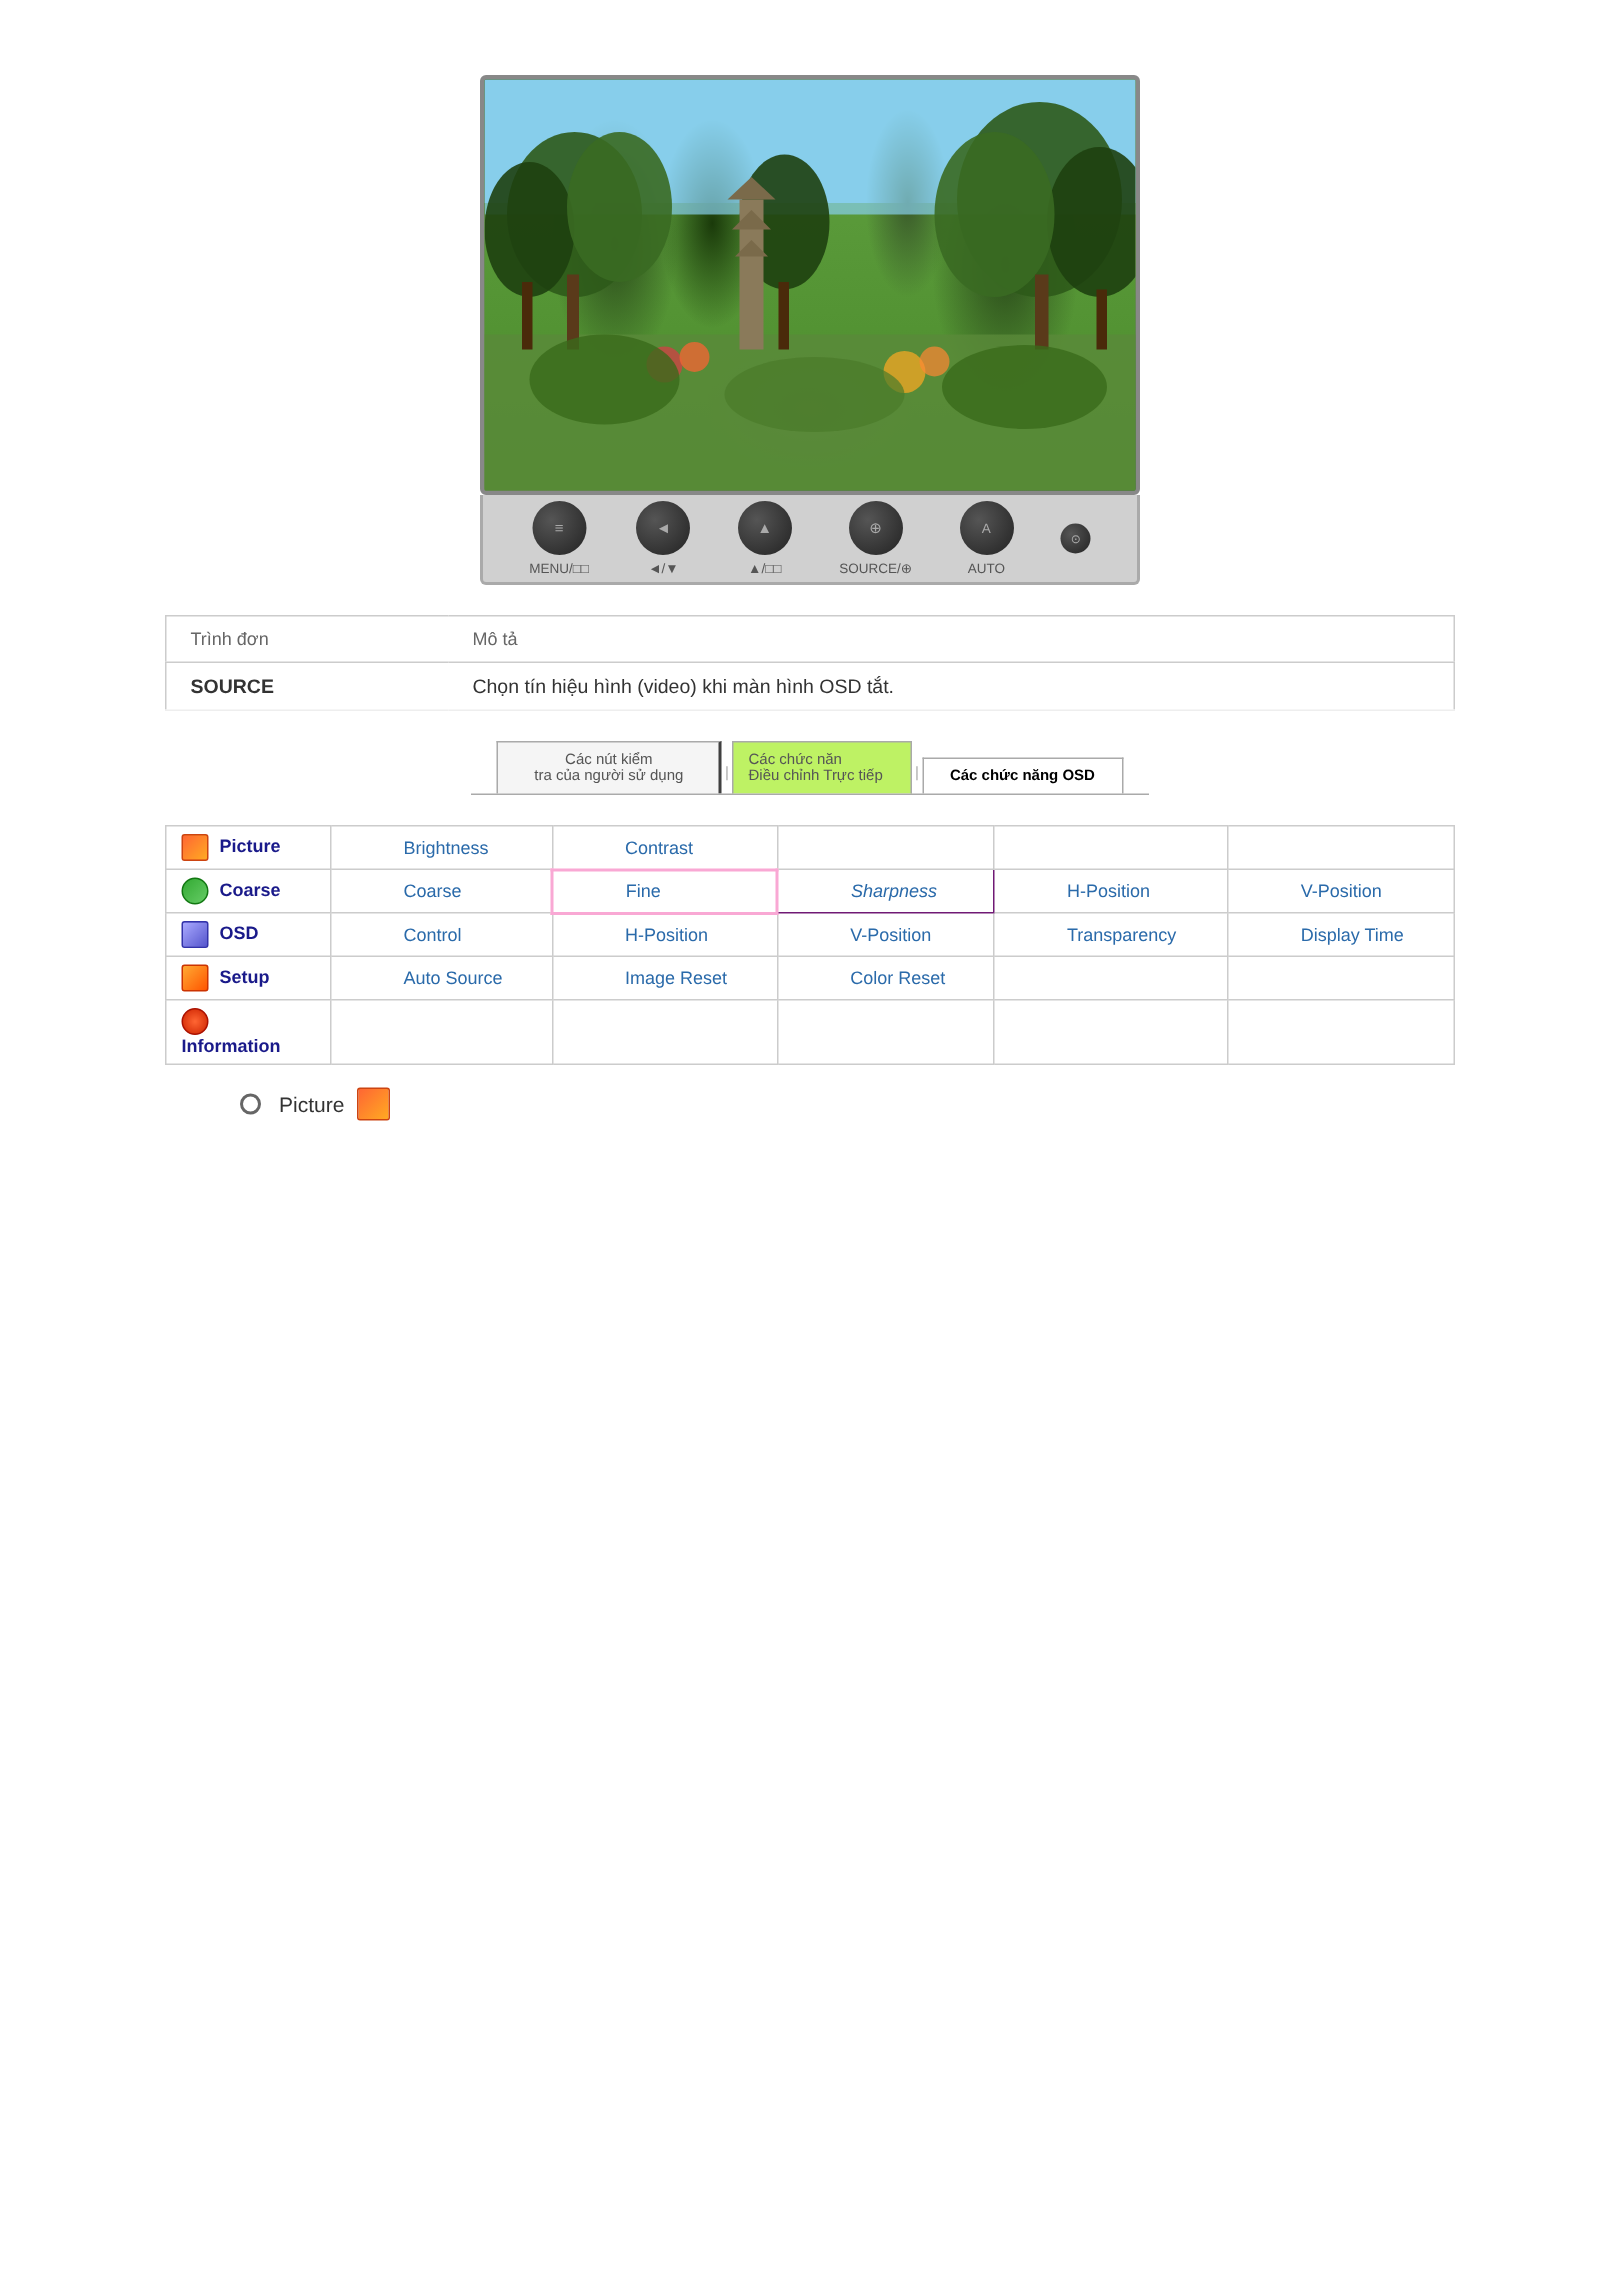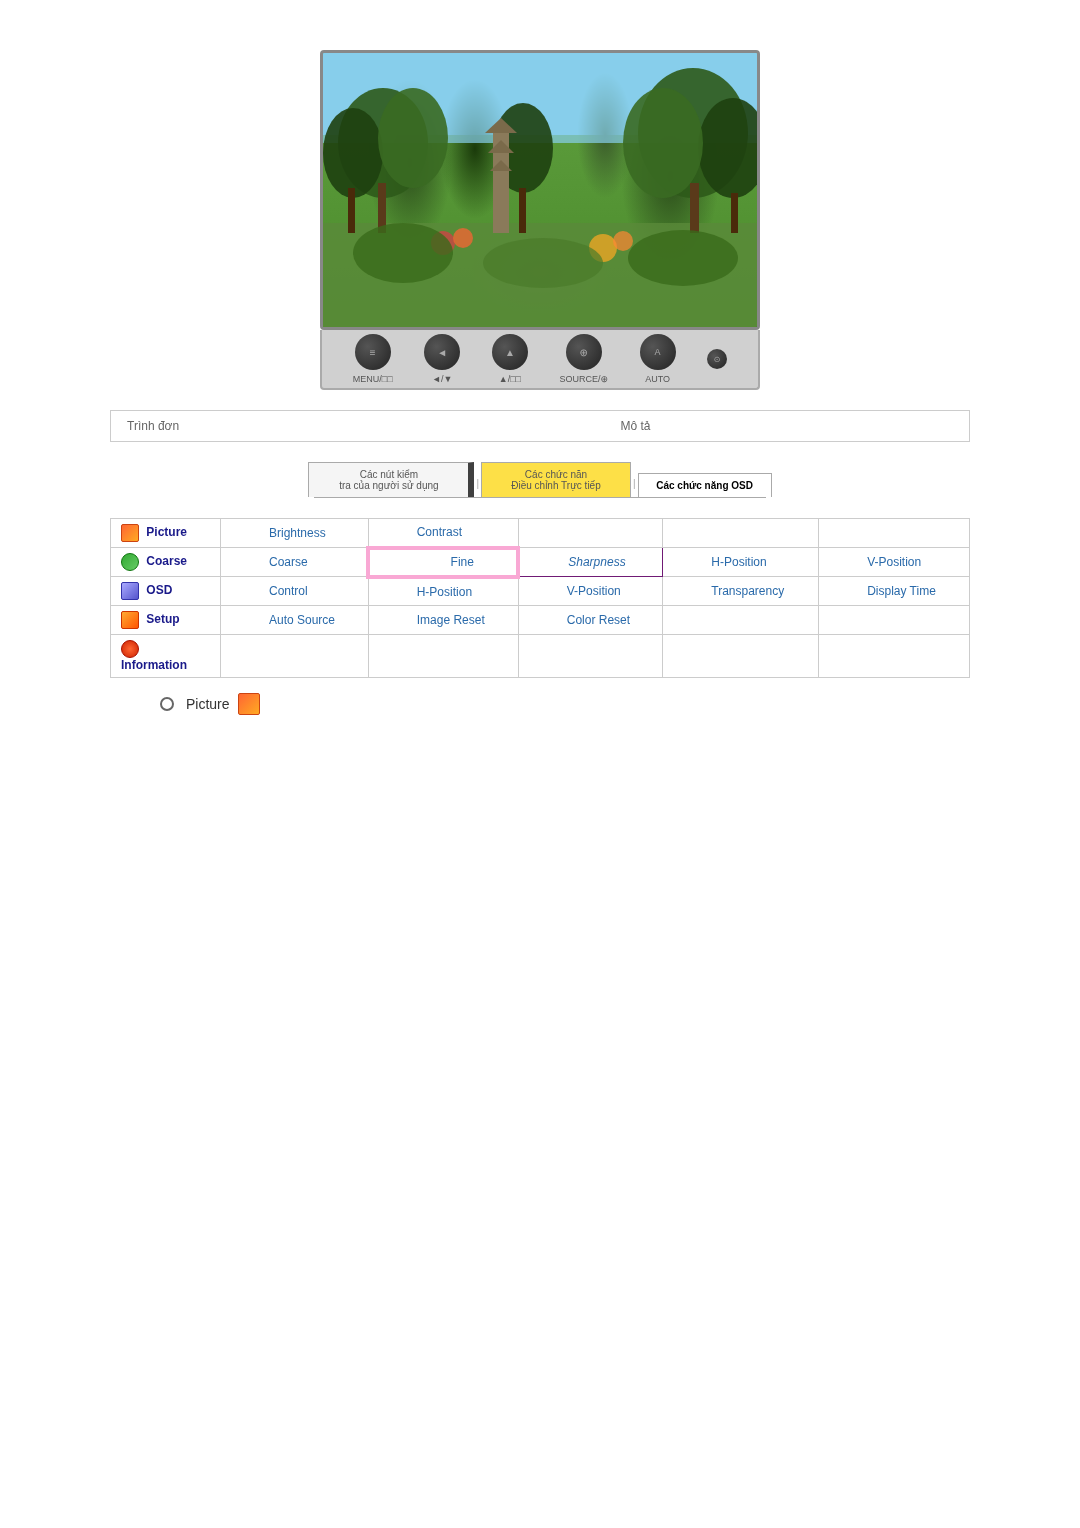--- a/index.html
+++ b/index.html
@@ -300,32 +300,36 @@
     </div>
   </div>
 </div>
 
 <table class="description-table">
   <tbody>
       <tr>
     <td class="col-header">Trình đơn</td>
     <td class="col-header">Mô tả</td>
   </tr>
+  <tr>
+    <td class="source-label">SOURCE</td>
+    <td>Chọn tín hiệu hình (video) khi màn hình OSD tắt.</td>
+  </tr>
 </tbody>
   </table>
 
 <div class="tab-diagram">
   <div style="display:flex; flex-direction:column; align-items:center;">
     <div style="display:flex; align-items:flex-end;">
-      <div style="width:166px; border-top:1px solid #aaa; border-right:6px solid #404040; border-left:1px solid #aaa; padding:6px 10px; background:#f5f5f5; font-size:10px; color:#555; text-align:center;">
+      <div style="width:150px; border-top:1px solid #aaa; border-right:2px solid #404040; border-left:1px solid #aaa; padding:6px 10px; background:#f5f5f5; font-size:10px; color:#555; text-align:center;">
         <span>Các nút kiểm</span><br>
         <span>tra của người sử dụng</span>
       </div>
       <span style="font-size:10px;color:#aaa;padding:0 2px;margin-bottom:8px;">|</span>
-      <div style="width:150px; border-top:1px solid #aaa; border-right:1px solid #aaa; border-left:1px solid #aaa; padding:6px 10px; background:#fde047; font-size:10px; color:#555; text-align:center;">
+      <div style="width:120px; border-top:1px solid #aaa; border-right:1px solid #aaa; border-left:1px solid #aaa; padding:6px 10px; background:#bef264; font-size:10px; color:#555; text-align:left;">
         <span>Các chức năn</span><br>
         <span>Điều chỉnh Trực tiếp</span>
       </div>
       <span style="font-size:10px;color:#aaa;padding:0 2px;margin-bottom:8px;">|</span>
       <div style="width:134px; border-top:1px solid #aaa; border-right:1px solid #aaa; border-left:1px solid #aaa; padding:6px 10px; background:#ffffff; font-size:10px; color:#000; text-align:center; font-weight:bold;">
         <span>Các chức năng OSD</span>
       </div>
     </div>
     <div style="width:452px; border-top:1px solid #aaa;"></div>
   </div>
@@ -347,21 +351,21 @@
       <td style="border:1px solid #ccc;"></td>
     </tr>
 
 
     <tr>
       <td style="border:1px solid #ccc;">
         <span class="menu-icon icon-image"></span>
         <span class="menu-item">Coarse</span>
       </td>
       <td style="border:1px solid #ccc;margin-left:43px;" class="sub-item">Coarse</td>
-      <td style="border:4px solid #f9a8d4;text-align:center;" class="sub-item">Fine</td>
+      <td style="border:2px solid #f9a8d4;" class="sub-item">Fine</td>
       <td style="border:1px solid #701a75;font-style:italic;" class="sub-item">Sharpness</td>
       <td style="border:1px solid #ccc;" class="sub-item">H-Position</td>
       <td style="border:1px solid #ccc;" class="sub-item">V-Position</td>
     </tr>
 
     <tr>
       <td style="border:1px solid #ccc;">
         <span class="menu-icon icon-osd"></span>
         <span class="menu-item">OSD</span>
       </td>

